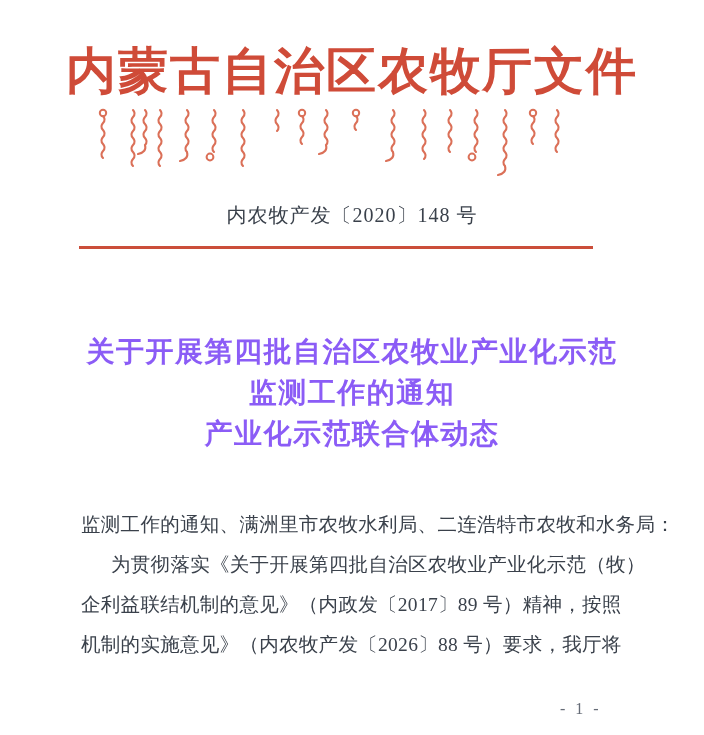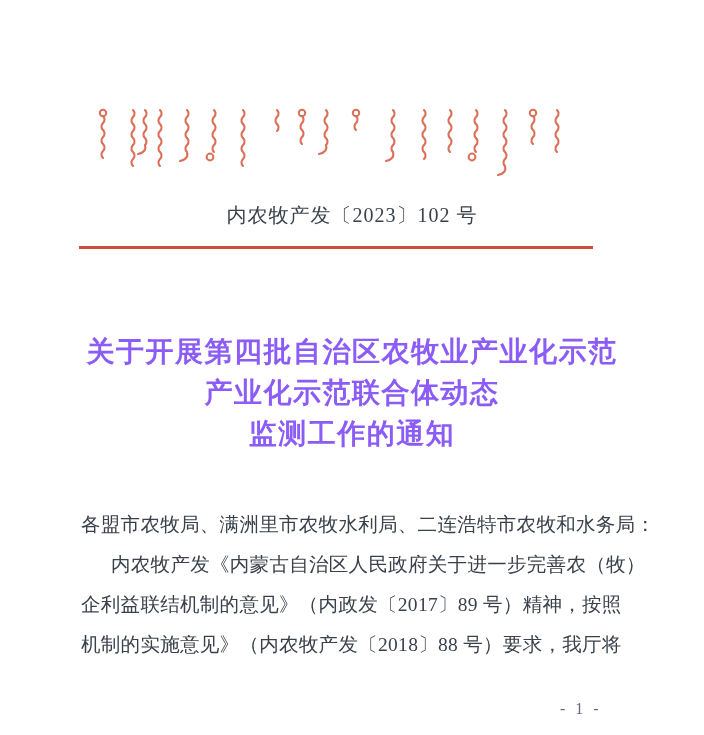--- a/index.html
+++ b/index.html
@@ -59,20 +59,21 @@
     letter-spacing:3px;
     color:#666c77;
     white-space:nowrap;
   }
 </style>
 </head>
 <body>
 
 <div class="page">
 
+  <div class="doc-header-title">内蒙古自治区农牧厅文件</div>
 
   <svg class="mongolian-banner" id="mongolian-svg" viewBox="0 0 704 78">
       <circle cx="103" cy="7" r="3.2" fill="none" stroke="#db7058" stroke-width="2"></circle>
       <path d="M 103 10 q 3.2 3.5 0 7 q -3.2 3.5 0 7 q 3.2 3.5 0 7 q -3.2 3.5 0 7 q 3.2 3.5 0 7 q -3.2 3.5 0 7" fill="none" stroke="#db7058" stroke-width="2.1" stroke-linecap="round"></path>
       <path d="M 133 4 q 3.2 3.5 0 7 q -3.2 3.5 0 7 q 3.2 3.5 0 7 q -3.2 3.5 0 7 q 3.2 3.5 0 7 q -3.2 3.5 0 7 q 3.2 3.5 0 7 q -3.2 3.5 0 7" fill="none" stroke="#db7058" stroke-width="2.1" stroke-linecap="round"></path>
       <path d="M 145 4 q 3.2 3.5 0 7 q -3.2 3.5 0 7 q 3.2 3.5 0 7 q -3.2 3.5 0 7 q 3.2 3.5 0 7 q 2 7 -7 9" fill="none" stroke="#db7058" stroke-width="2.1" stroke-linecap="round"></path>
       <path d="M 160 4 q 3.2 3.5 0 7 q -3.2 3.5 0 7 q 3.2 3.5 0 7 q -3.2 3.5 0 7 q 3.2 3.5 0 7 q -3.2 3.5 0 7 q 3.2 3.5 0 7 q -3.2 3.5 0 7" fill="none" stroke="#db7058" stroke-width="2.1" stroke-linecap="round"></path>
       <path d="M 187 4 q 3.2 3.5 0 7 q -3.2 3.5 0 7 q 3.2 3.5 0 7 q -3.2 3.5 0 7 q 3.2 3.5 0 7 q -3.2 3.5 0 7 q 2 7 -7 9" fill="none" stroke="#db7058" stroke-width="2.1" stroke-linecap="round"></path>
       <path d="M 214 4 q 3.2 3.5 0 7 q -3.2 3.5 0 7 q 3.2 3.5 0 7 q -3.2 3.5 0 7 q 3.2 3.5 0 7 q -3.2 3.5 0 7" fill="none" stroke="#db7058" stroke-width="2.1" stroke-linecap="round"></path>
       <circle cx="210" cy="51" r="3.4" fill="none" stroke="#db7058" stroke-width="2"></circle>
@@ -87,32 +88,32 @@
       <path d="M 424 4 q 3.2 3.5 0 7 q -3.2 3.5 0 7 q 3.2 3.5 0 7 q -3.2 3.5 0 7 q 3.2 3.5 0 7 q -3.2 3.5 0 7 q 3.2 3.5 0 7" fill="none" stroke="#db7058" stroke-width="2.1" stroke-linecap="round"></path>
       <path d="M 450 4 q 3.2 3.5 0 7 q -3.2 3.5 0 7 q 3.2 3.5 0 7 q -3.2 3.5 0 7 q 3.2 3.5 0 7 q -3.2 3.5 0 7" fill="none" stroke="#db7058" stroke-width="2.1" stroke-linecap="round"></path>
       <path d="M 476 4 q 3.2 3.5 0 7 q -3.2 3.5 0 7 q 3.2 3.5 0 7 q -3.2 3.5 0 7 q 3.2 3.5 0 7 q -3.2 3.5 0 7" fill="none" stroke="#db7058" stroke-width="2.1" stroke-linecap="round"></path>
       <circle cx="472" cy="51" r="3.4" fill="none" stroke="#db7058" stroke-width="2"></circle>
       <path d="M 505 4 q 3.2 3.5 0 7 q -3.2 3.5 0 7 q 3.2 3.5 0 7 q -3.2 3.5 0 7 q 3.2 3.5 0 7 q -3.2 3.5 0 7 q 3.2 3.5 0 7 q -3.2 3.5 0 7 q 2 7 -7 9" fill="none" stroke="#db7058" stroke-width="2.1" stroke-linecap="round"></path>
       <circle cx="533" cy="7" r="3.2" fill="none" stroke="#db7058" stroke-width="2"></circle>
       <path d="M 533 10 q 3.2 3.5 0 7 q -3.2 3.5 0 7 q 3.2 3.5 0 7 q -3.2 3.5 0 7" fill="none" stroke="#db7058" stroke-width="2.1" stroke-linecap="round"></path>
       <path d="M 557 4 q 3.2 3.5 0 7 q -3.2 3.5 0 7 q 3.2 3.5 0 7 q -3.2 3.5 0 7 q 3.2 3.5 0 7 q -3.2 3.5 0 7" fill="none" stroke="#db7058" stroke-width="2.1" stroke-linecap="round"></path>
     </svg>
 
-  <div class="doc-number">内农牧产发〔2023〕102 号</div>
+  <div class="doc-number">内农牧产发〔2020〕148 号</div>
 
   <div class="red-rule"></div>
 
   <div class="doc-title">
     <div class="t-line">关于开展第四批自治区农牧业产业化示范</div>
+    <div class="t-line">监测工作的通知</div>
     <div class="t-line">产业化示范联合体动态</div>
-    <div class="t-line">监测工作的通知</div>
   </div>
 
   <div class="body-text">
-    <div class="b-line">各盟市农牧局、满洲里市农牧水利局、二连浩特市农牧和水务局：</div>
-    <div class="b-line indent">内农牧产发《内蒙古自治区人民政府关于进一步完善农（牧）</div>
+    <div class="b-line">监测工作的通知、满洲里市农牧水利局、二连浩特市农牧和水务局：</div>
+    <div class="b-line indent">为贯彻落实《关于开展第四批自治区农牧业产业化示范（牧）</div>
     <div class="b-line">企利益联结机制的意见》（内政发〔2017〕89 号）精神，按照</div>
-    <div class="b-line">机制的实施意见》（内农牧产发〔2018〕88 号）要求，我厅将</div>
+    <div class="b-line">机制的实施意见》（内农牧产发〔2026〕88 号）要求，我厅将</div>
   </div>
 
   <div class="page-number">- 1 -</div>
 
 </div>
 
 </body></html>

